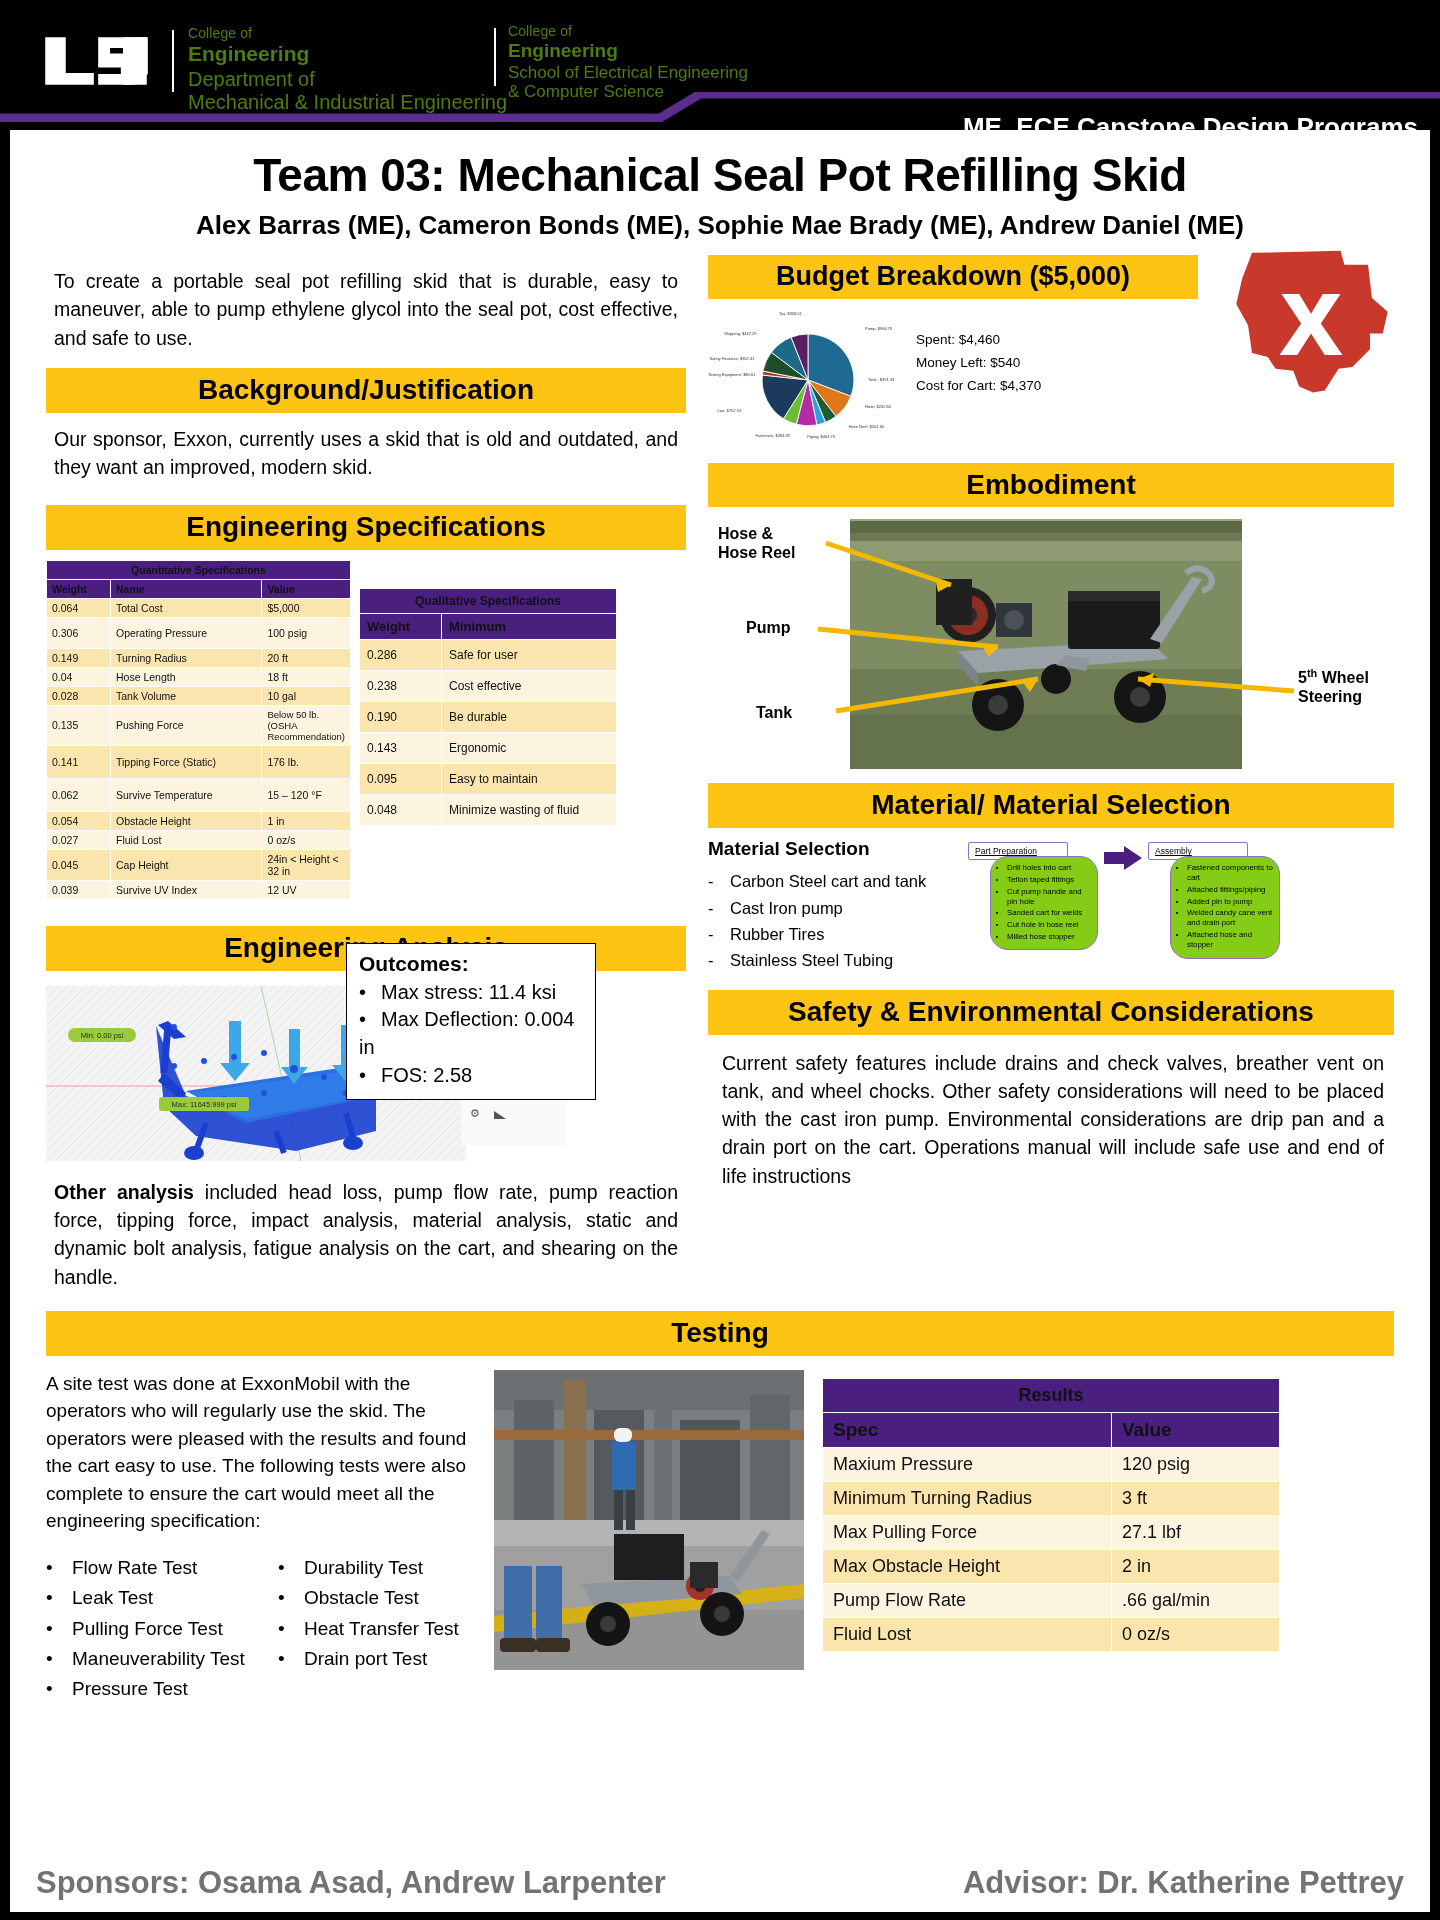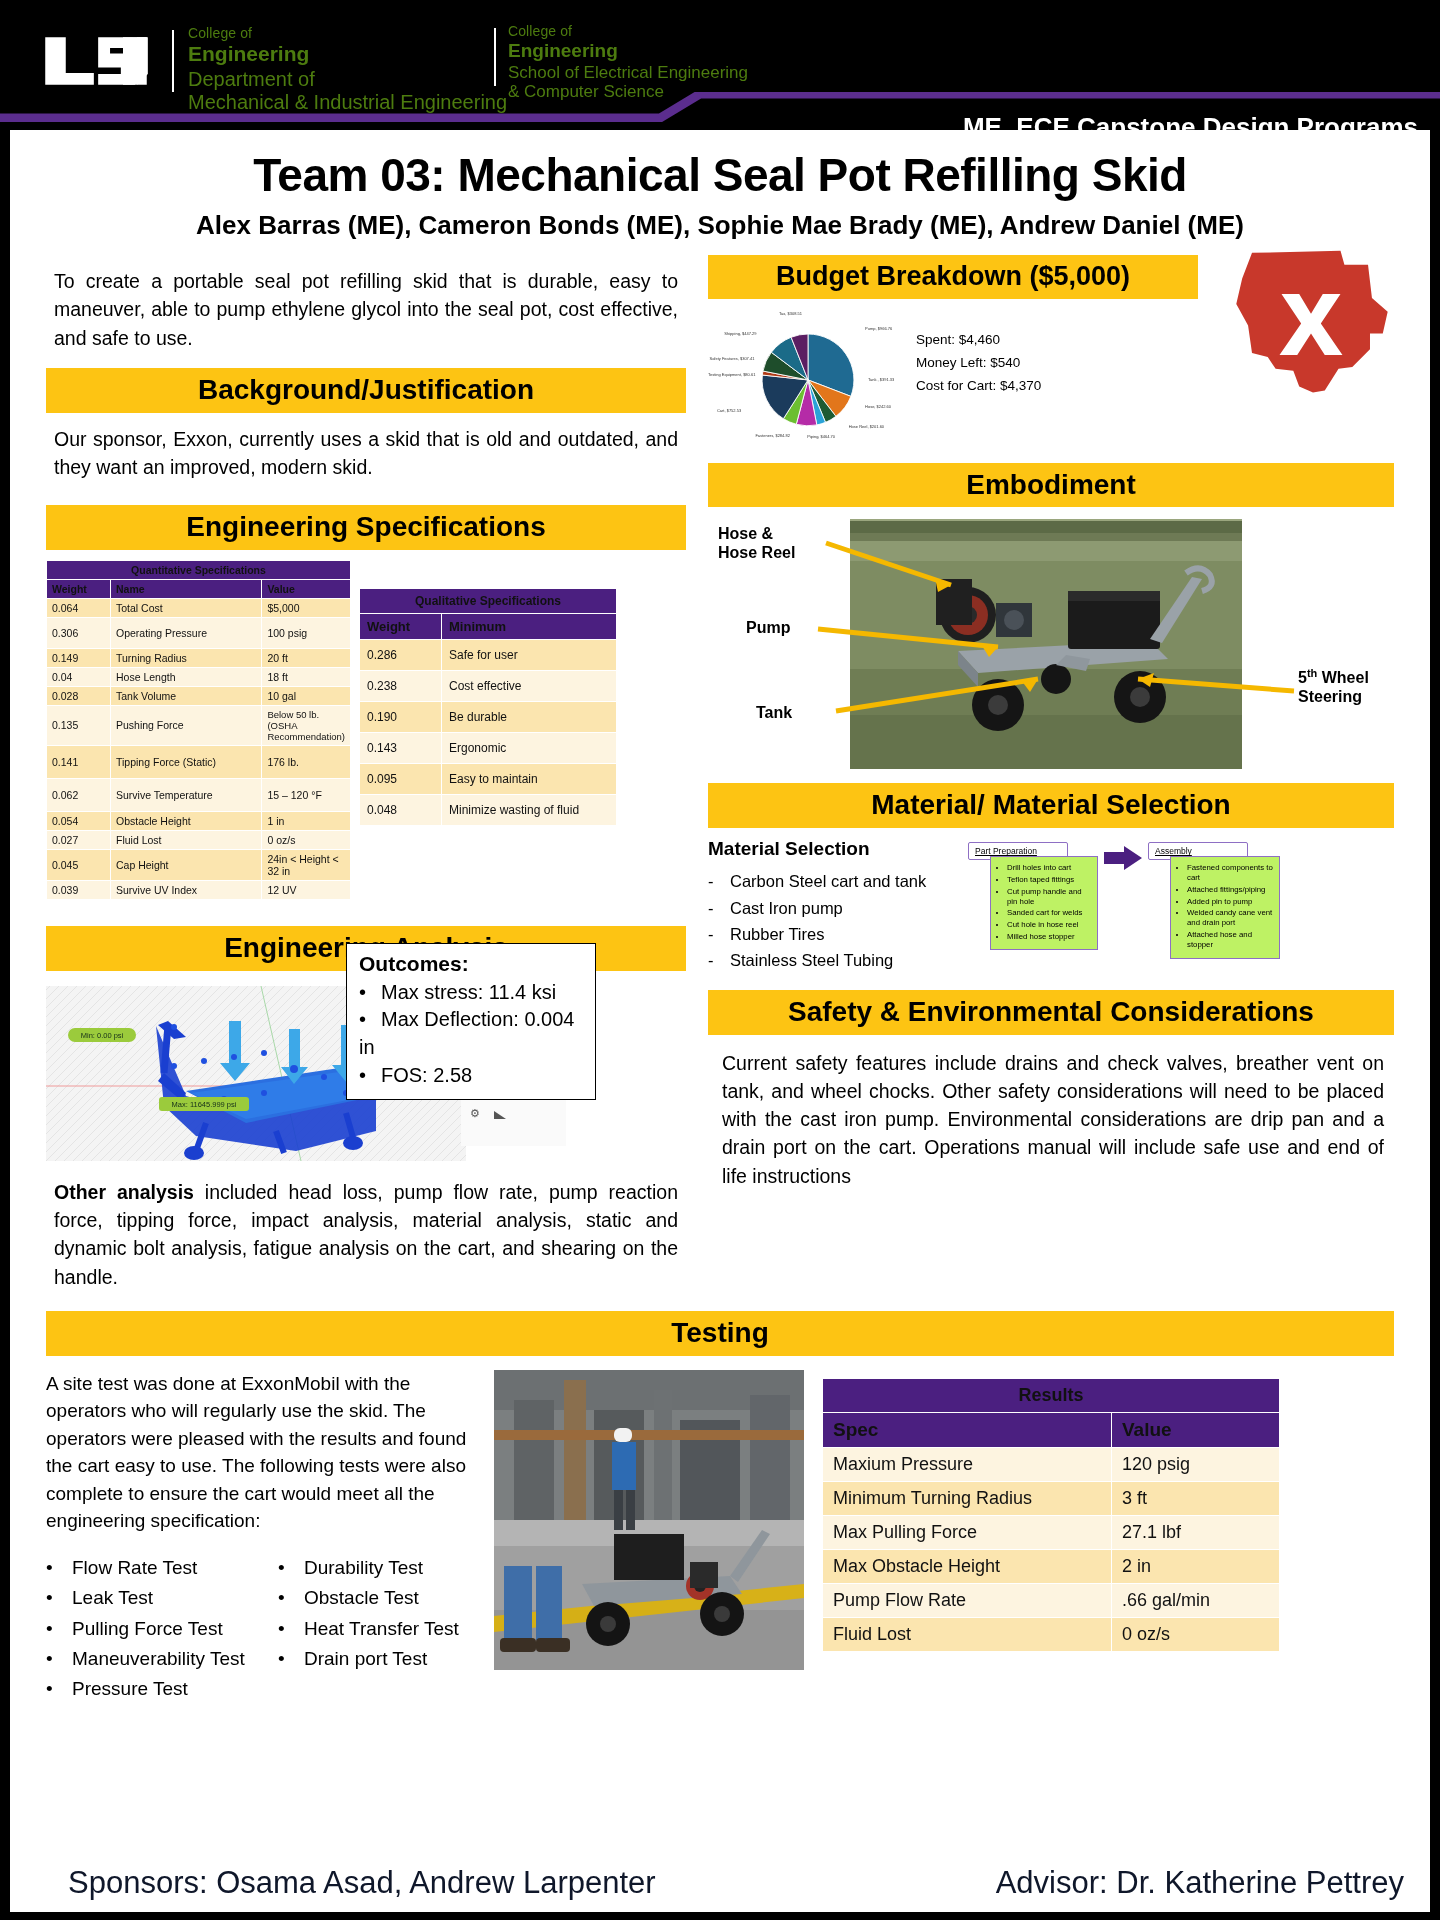--- a/index.html
+++ b/index.html
@@ -87,21 +87,21 @@
   .matsel-left h4 { font-size: 19px; font-weight: 700; margin-bottom: 8px; }
   .matsel-left ul { list-style: none; font-size: 16.5px; line-height: 1.6; }
   .matsel-left li::before { content: "-"; display: inline-block; width: 22px; }
 
   .flowbox { position: relative; }
   .fb-hdr {
     border: 1.5px solid #8E6FC4; background: #fff; font-size: 8.5px;
     padding: 3px 6px; border-radius: 2px; width: 100px; text-decoration: underline;
   }
   .fb-body {
-    border: 1.5px solid #8E6FC4; background: #bef264; border-radius: 0;
+    border: 1.5px solid #8E6FC4; background: #84cc16; border-radius: 18px;
     font-size: 7.8px; line-height: 1.3; padding: 6px 6px 6px 4px;
     margin-left: 22px; margin-top: -4px;
   }
   .fb-body ul { padding-left: 12px; }
   .fb-body li { margin-bottom: 1.5px; }
 
   
   .fea { position: relative; }
   .outcomes {
     position: absolute; border: 1.5px solid #000; background: #fff;
@@ -123,21 +123,21 @@
   .res-tbl td { font-size: 18px; padding: 6px 10px; border: 1px solid #fff; }
   .res-tbl tr.alt td { background: #FBE5AF; }
   .res-tbl tr.reg td { background: #FDF4E0; }
 
   
   .footer {
     position: absolute; left: 0; bottom: 0; width: 1420px; height: 58px;
     display: flex; align-items: center; justify-content: space-between;
     padding: 0 26px;
   }
-  .footer div { font-size: 31px; font-weight: 400; color: #0f172a; margin-left: 32px; }
+  .footer div { font-size: 31px; font-weight: 700; color: #737373; }
 </style>
 </head>
 <body>
 
 <div class="header">
   <div class="lsu-logo">
     <svg viewBox="0 0 200 100">
       <path d="M6 6 H44 V72 H96 V94 H6 Z" fill="#fff"></path>
       <path d="M104 6 H168 V26 H126 V36 H168 V94 H104 V74 H146 V62 H104 Z" fill="#fff"></path>
       <path d="M176 6 H196 V74 L176 94 Z" fill="#fff"></path>

